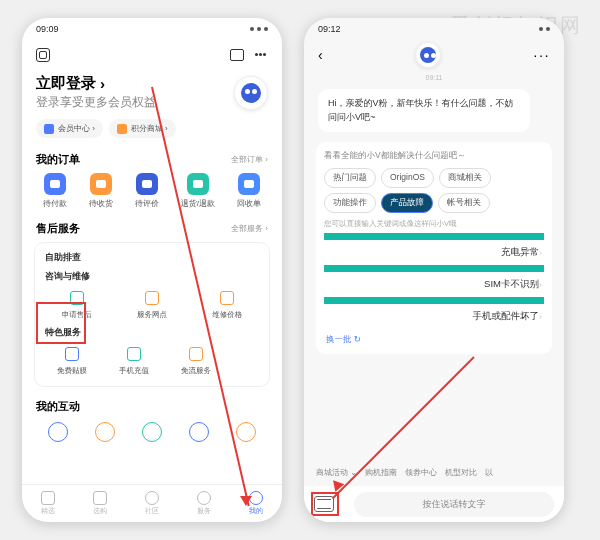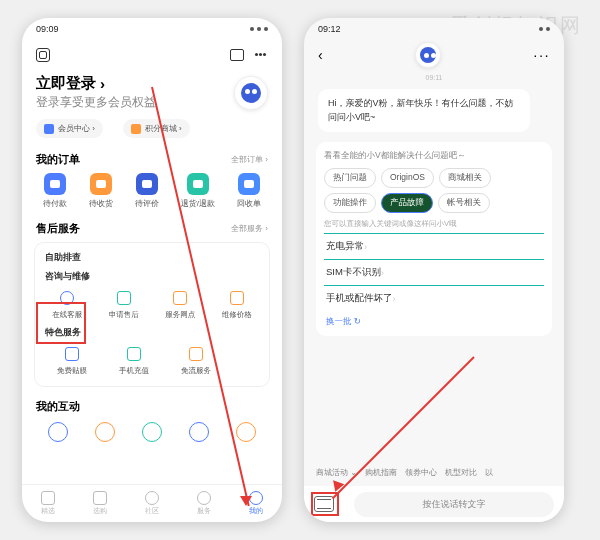--- a/index.html
+++ b/index.html
@@ -17,21 +17,21 @@
 .cart { width:14px; height:12px; border:1.2px solid #333; border-radius:2px; position:relative; }
 .msgicon { width:14px; height:14px; position:relative; }
 .msgicon .c { position:absolute; width:3px; height:3px; background:#333; border-radius:50%; top:5px; }
 .login-row { display:flex; align-items:center; justify-content:space-between; padding:4px 14px 6px; }
 .login-title { font-size:15px; font-weight:700; display:flex; align-items:center; gap:4px; }
 .login-sub { font-size:12px; color:#888; margin-top:1px; }
 .avatar { width:34px; height:34px; border-radius:50%; background:#fff; border:1px solid #eee; display:flex; align-items:center; justify-content:center; box-shadow:0 1px 4px rgba(0,0,0,0.1); }
 .avatar-sm { width:26px; height:26px; }
 .bot { width:20px; height:20px; background:#3a5fd9; border-radius:50%; position:relative; }
 .bot:before { content:""; position:absolute; width:5px; height:5px; background:#fff; border-radius:50%; top:6px; left:4px; box-shadow:7px 0 0 #fff; }
-.pill-row { display:flex; gap:20px; padding:2px 14px 8px; }
+.pill-row { display:flex; gap:6px; padding:2px 14px 8px; }
 .pill { background:#f5f5f5; border-radius:12px; padding:4px 8px; font-size:8px; color:#555; display:flex; align-items:center; gap:4px; }
 .pill .ic { width:10px; height:10px; border-radius:2px; }
 .ic-blue { background:#4d7cff; }
 .ic-orange { background:#ff9a3c; border-radius:50%; }
 .section-hd { display:flex; justify-content:space-between; align-items:center; padding:6px 14px 4px; }
 .section-hd .t { font-size:11px; font-weight:700; }
 .section-hd .more { font-size:8px; color:#999; }
 .order-row { display:flex; justify-content:space-around; padding:2px 10px 6px; }
 .oitem { display:flex; flex-direction:column; align-items:center; gap:3px; font-size:8px; color:#555; }
 .oicon { width:22px; height:22px; border-radius:6px; display:flex; align-items:center; justify-content:center; }
@@ -66,23 +66,23 @@
 
 .chat-hd { height:30px; display:flex; align-items:center; justify-content:space-between; padding:0 14px; }
 .back { font-size:14px; }
 .dots { font-size:14px; letter-spacing:1px; }
 .ts { text-align:center; font-size:7px; color:#bbb; padding:4px 0; }
 .bubble { background:#fff; border-radius:10px; padding:8px 10px; margin:4px 34px 6px 14px; font-size:9px; line-height:1.5; color:#333; }
 .help-card { background:#fff; border-radius:10px; margin:4px 12px; padding:8px; }
 .help-t { font-size:8.5px; color:#888; margin-bottom:6px; }
 .chip-row { display:flex; gap:5px; margin-bottom:5px; flex-wrap:wrap; }
 .chip { border:1px solid #ddd; border-radius:11px; padding:3px 8px; font-size:8.5px; color:#555; }
-.chip.active { background:#14532d; color:#fff; border-color:#4d7cff; }
+.chip.active { background:#0c4a6e; color:#fff; border-color:#4d7cff; }
 .faq-sub { font-size:7.5px; color:#aaa; margin:6px 0 4px; }
-.faq-item { display:flex; justify-content:flex-start; align-items:center; padding:6px 2px; font-size:9.5px; color:#333; border-top:1px solid #14b8a6; }
+.faq-item { display:flex; justify-content:flex-end; align-items:center; padding:6px 2px; font-size:9.5px; color:#333; border-top:7px solid #14b8a6; }
 .faq-item .arr { color:#ccc; font-size:9px; }
 .refresh { font-size:8.5px; color:#4d7cff; padding:5px 2px 0; }
 .quick-row { display:flex; gap:8px; padding:8px 12px; font-size:8px; color:#888; overflow:hidden; white-space:nowrap; }
 .input-row { height:36px; background:#fff; display:flex; align-items:center; gap:20px; padding:0 10px; margin-top:auto; }
 .kbicon { width:20px; height:16px; border:1.2px solid #666; border-radius:3px; position:relative; }
 .kbicon:before { content:""; position:absolute; inset:2px; border-top:1px solid #666; border-bottom:1px solid #666; }
 .voice-btn { flex:1; background:#f5f5f5; border-radius:14px; text-align:center; font-size:9px; color:#888; padding:6px 0; }
 .redbox.r2 { left:7px; bottom:6px; width:28px; height:24px; }
 </style>
 </head>
@@ -176,26 +176,20 @@
       <span class="t">售后服务</span>
       <span class="more">全部服务 ›</span>
     </div>
 
     <div class="card">
       <div class="card-sub">自助排查</div>
       <div class="card-sub">咨询与维修</div>
       <div class="grid">
         <div class="gitem">
             <div class="gicon">
-              <div class="gcirc c-blue"></div>
-            </div>
-            <span>在线客服</span>
-          </div>
-        <div class="gitem">
-            <div class="gicon">
               <div class="gbox c-teal"></div>
             </div>
             <span>申请售后</span>
           </div>
         <div class="gitem">
             <div class="gicon">
               <div class="gbox c-orange"></div>
             </div>
             <span>服务网点</span>
           </div>

